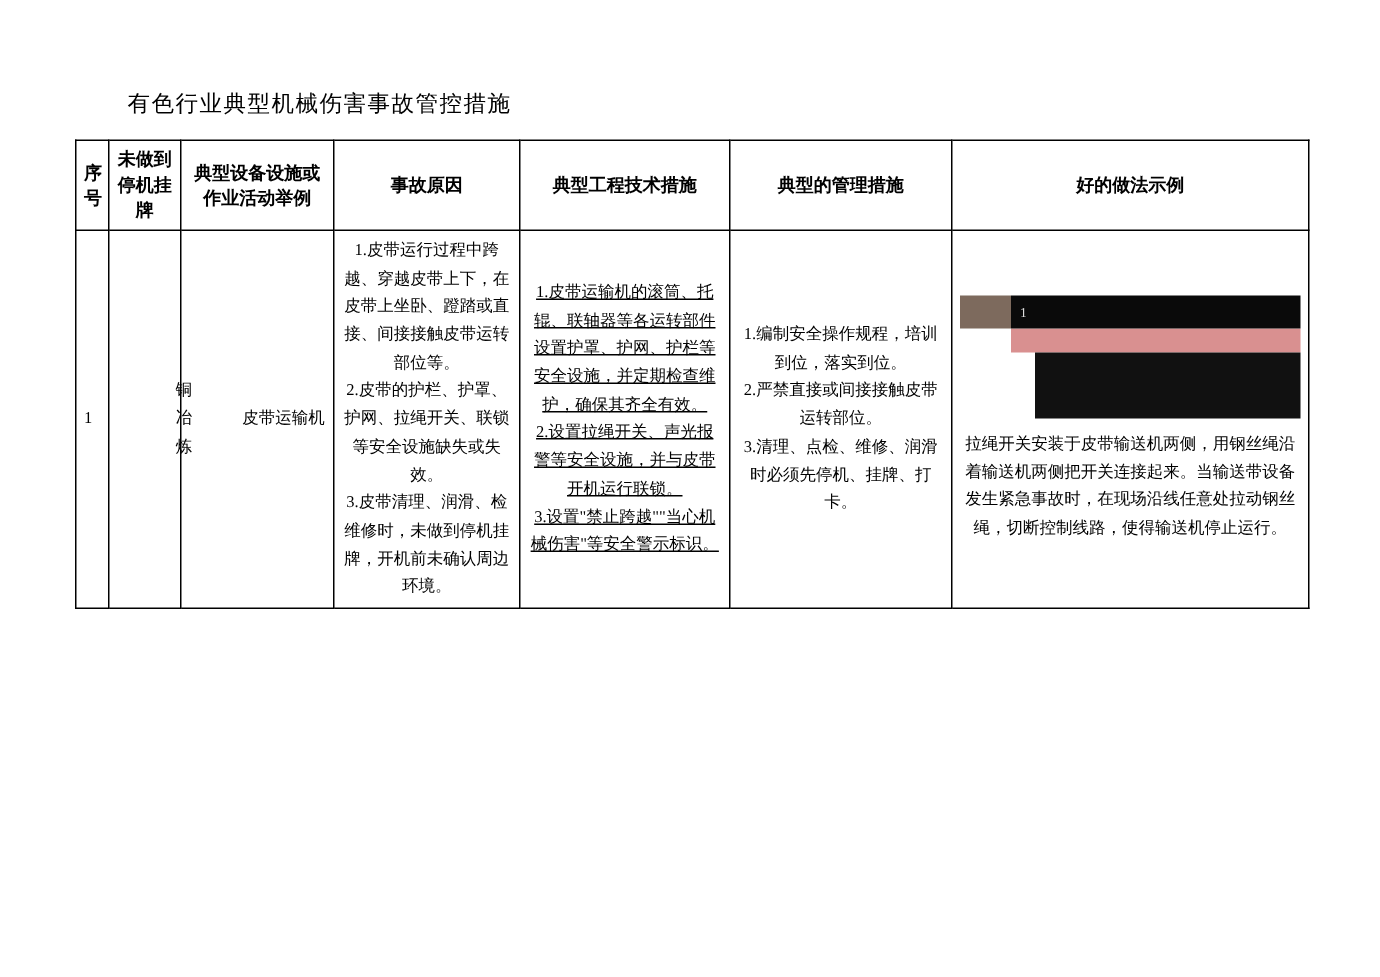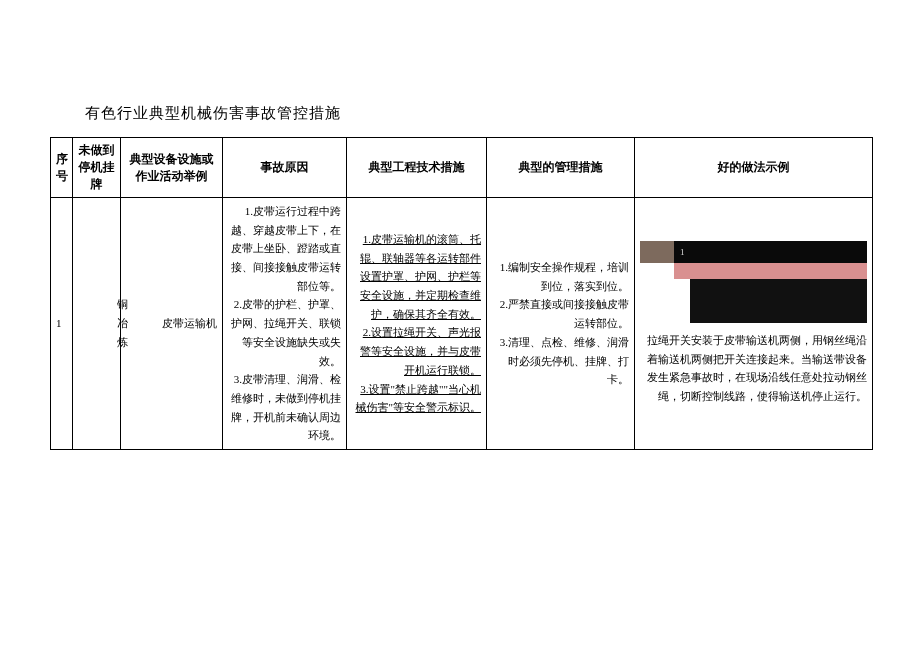--- a/index.html
+++ b/index.html
@@ -9,21 +9,20 @@
       font-size: 11px;
       color: #000;
       padding: 60px 50px;
       width: 920px;
     }
     .doc-title {
       font-size: 15px;
       margin-bottom: 14px;
       margin-left: 35px;
       letter-spacing: 1px;
-      margin-top: 44px;
     }
     table {
       border-collapse: collapse;
       width: 822px;
       table-layout: fixed;
     }
     th, td {
       border: 1px solid #000;
       padding: 4px 5px;
       vertical-align: middle;
@@ -31,21 +30,21 @@
     }
     th {
       font-weight: bold;
       text-align: center;
       background: #fff;
       font-size: 12px;
     }
     td {
       font-size: 11px;
       line-height: 1.7;
-      text-align: right;
+      text-align: center;
     }
     .col-seq   { width: 22px; }
     .col-ind   { width: 48px; padding-left: 44px; }
     .col-equip { width: 102px; padding-left: 40px; }
     .col-cause { width: 124px; }
     .col-eng   { width: 140px; text-decoration: underline; }
     .col-mgmt  { width: 148px; }
     .col-good  { width: 238px; }
     td.col-seq, td.col-ind { text-align: left; vertical-align: middle; }
 

